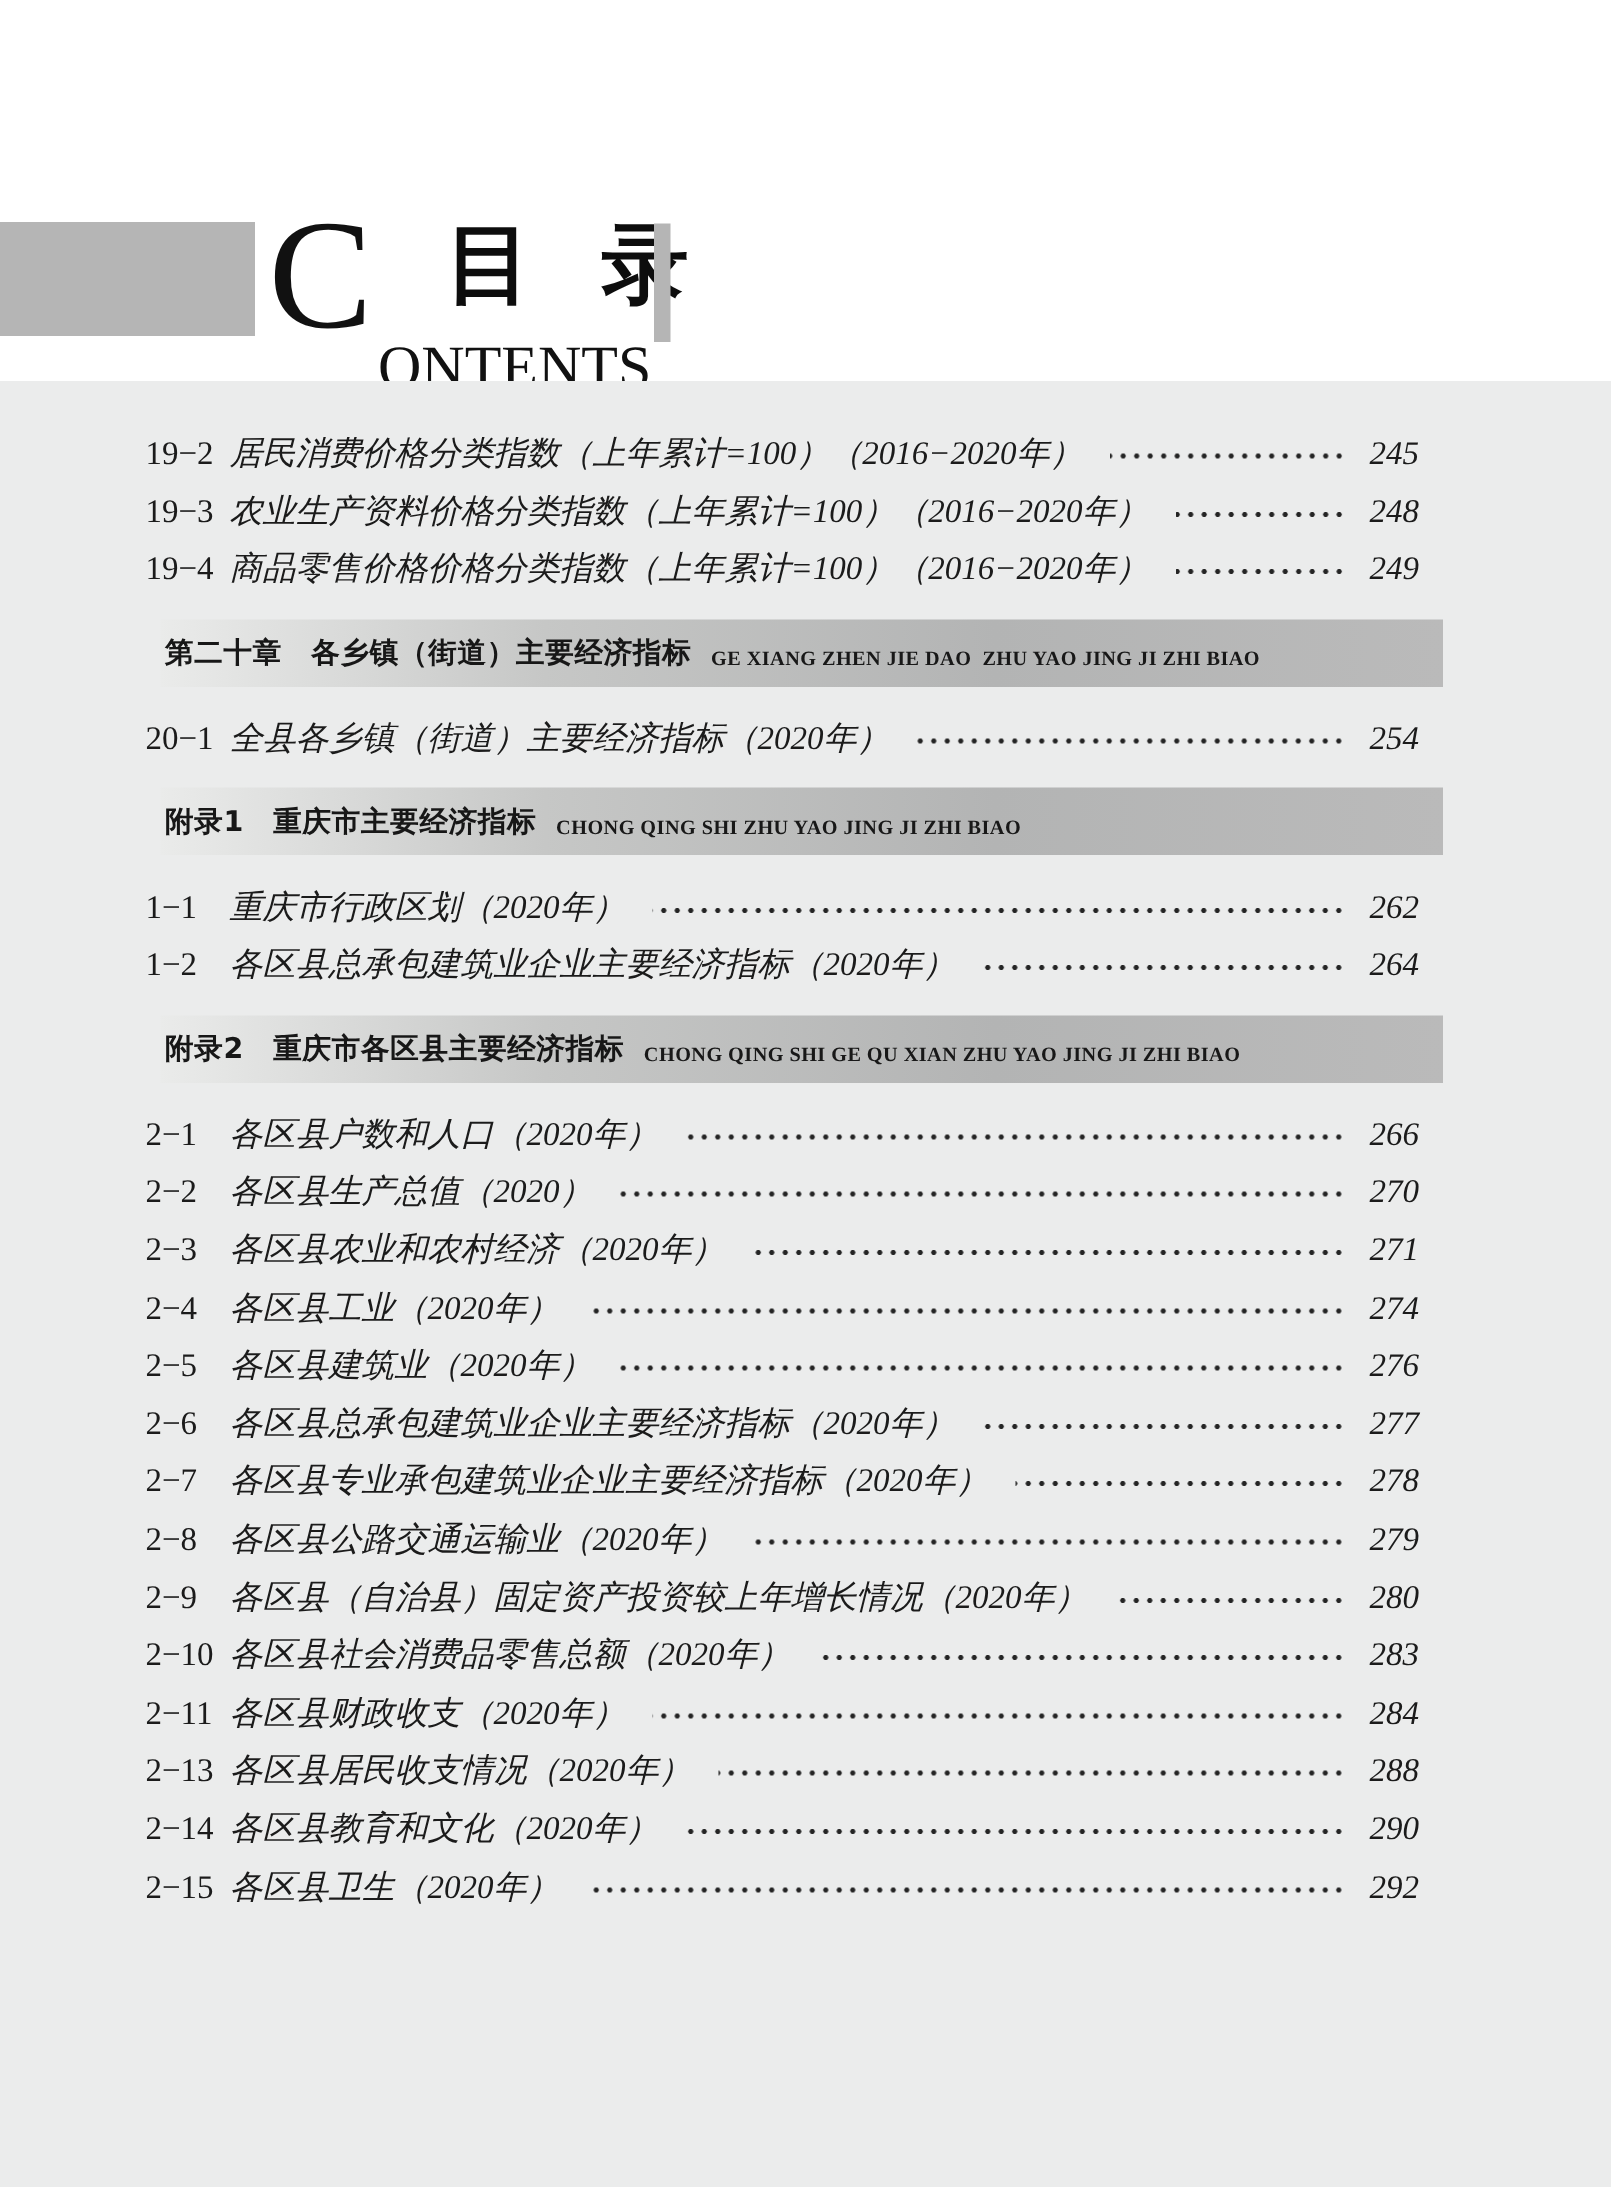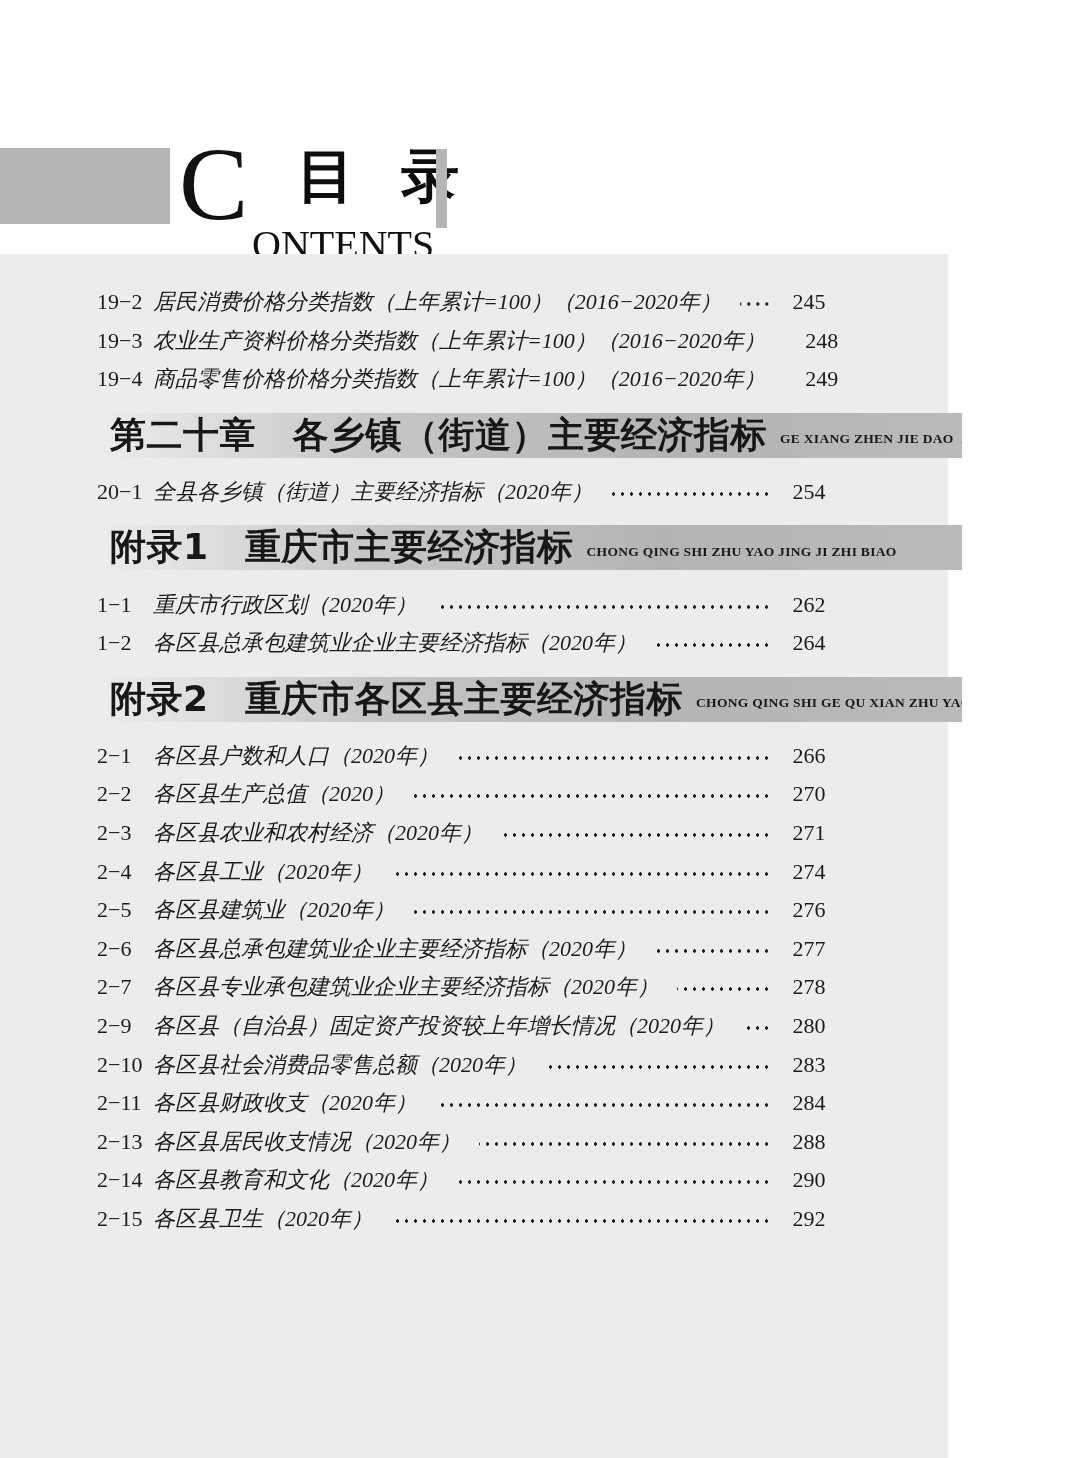--- a/index.html
+++ b/index.html
@@ -36,51 +36,51 @@
   }
   .logo-rest {
     position:absolute; left:252px; top:193px;
     font-size:40px; line-height:1; letter-spacing:0px; color:#111;
     font-family:"Liberation Serif","DejaVu Serif",serif;
     margin-top:32px;
   }
 
   
   .content {
-    position:absolute; left:0; top:254px; width:948px; height:1204px;
+    position:absolute; left:0; top:254px; width:1074px; height:1204px;
     background:#ebecec;
     padding:29px 117px 0 97px;
   }
   .row {
     display:flex; align-items:center;
     height:38.6px;
     font-size:22px;
   }
   .num { width:56px; flex-shrink:0; }
   .title { white-space:nowrap;font-style:italic; }
   .leader {
     flex:1; height:6px; align-self:center; margin:4px 16px 0 18px;
     background-image:radial-gradient(circle, #242424 1.5px, transparent 1.9px);
     background-size:9px 6px;
     background-repeat:repeat-x;
     background-position:right center;
   }
-  .pageno { min-width:44px; text-align:center; }
+  .pageno { min-width:44px; text-align:left;font-style:italic; }
 
   .chapter {
     width:855px; height:45px;
     margin:14px 0 15px 10px;
     background:linear-gradient(to right, #eaebea 0%, #c6c7c6 30%, #b3b4b4 65%, #bababa 100%);
     display:flex; align-items:center;
     padding-left:3px;
     overflow:hidden;
   }
   .chapter-title {
     font-family:"DejaVu Sans","Liberation Sans",sans-serif;
-    font-weight:700; font-size:36px; color:#171717;
+    font-weight:700; font-size:19px; color:#171717;
     white-space:pre; letter-spacing:0.5px;
   }
   .chapter-pinyin {
     font-family:"Liberation Serif","DejaVu Serif",serif;
     font-weight:700; font-size:13.5px; color:#181818;
     margin-left:13px; margin-top:8px; white-space:pre;
     letter-spacing:0.3px;
   }
 </style>
 </head>
@@ -188,20 +188,26 @@
       <span class="leader"></span>
       <span class="pageno">277</span>
     </div>
     <div class="row">
       <span class="num">2−7</span>
       <span class="title">各区县专业承包建筑业企业主要经济指标（2020年）</span>
       <span class="leader"></span>
       <span class="pageno">278</span>
     </div>
     <div class="row">
+      <span class="num">2−8</span>
+      <span class="title">各区县公路交通运输业（2020年）</span>
+      <span class="leader"></span>
+      <span class="pageno">279</span>
+    </div>
+    <div class="row">
       <span class="num">2−9</span>
       <span class="title">各区县（自治县）固定资产投资较上年增长情况（2020年）</span>
       <span class="leader"></span>
       <span class="pageno">280</span>
     </div>
     <div class="row">
       <span class="num">2−10</span>
       <span class="title">各区县社会消费品零售总额（2020年）</span>
       <span class="leader"></span>
       <span class="pageno">283</span>

